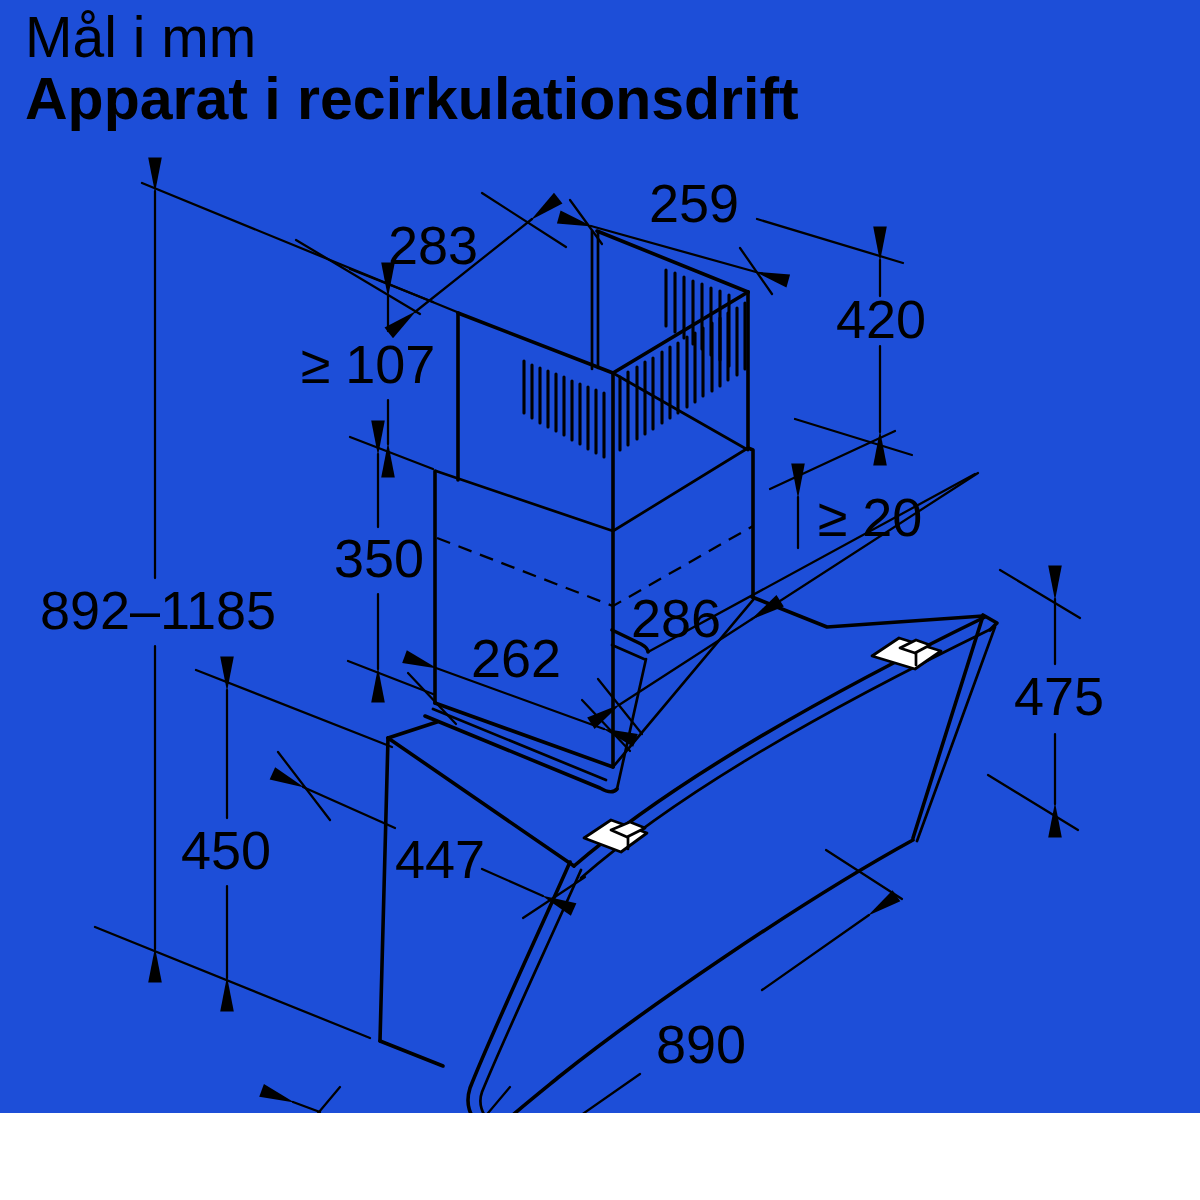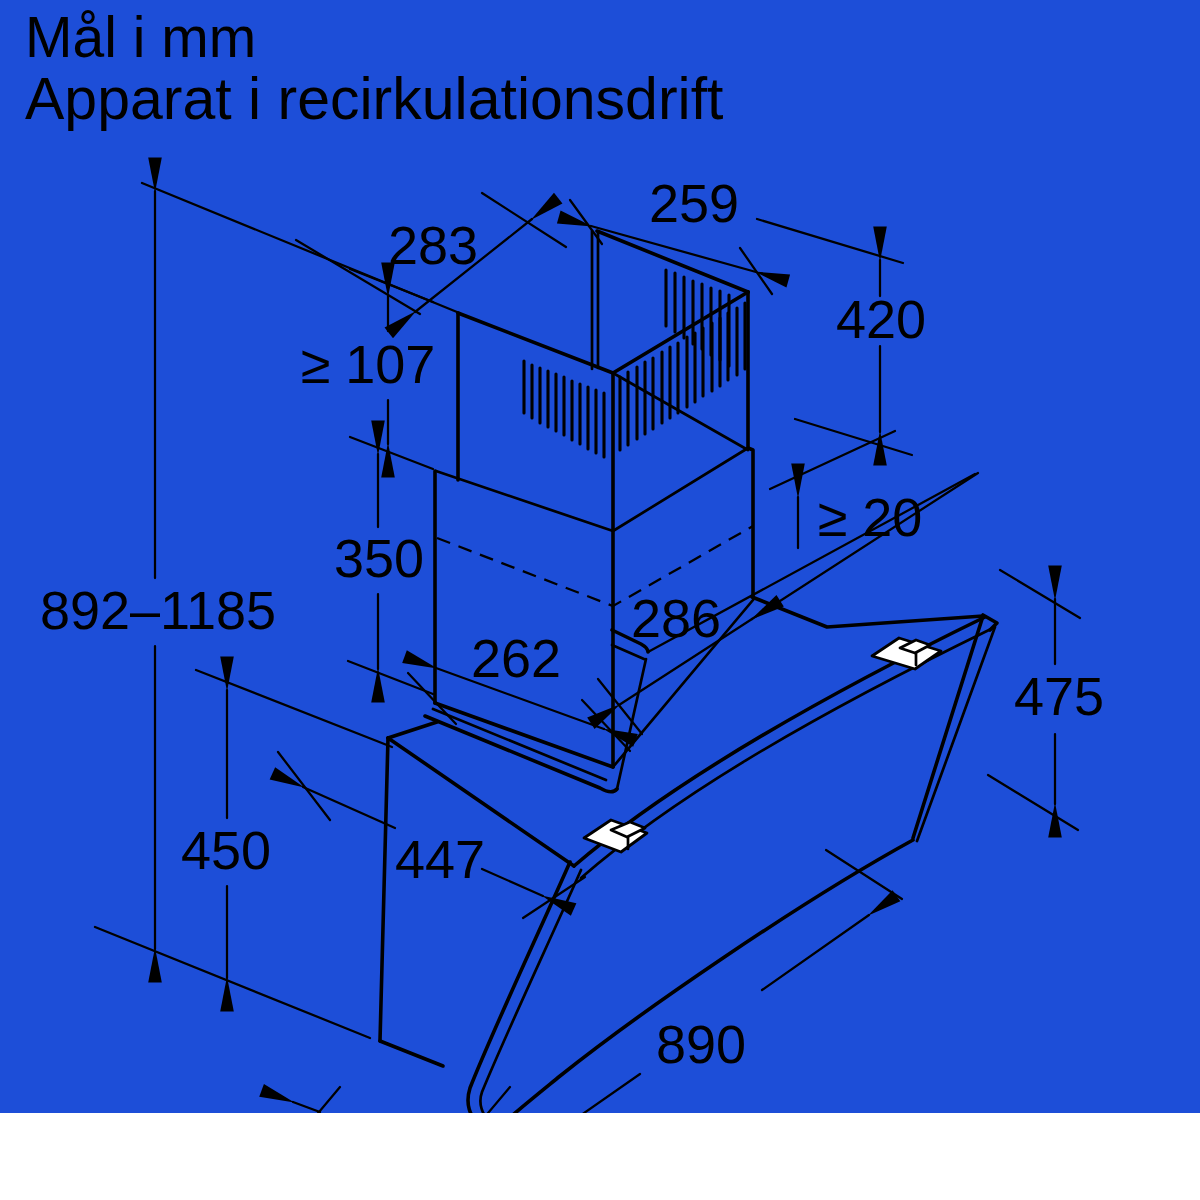--- a/index.html
+++ b/index.html
@@ -1,20 +1,20 @@
 <!DOCTYPE html>
 <html><head>
 <meta charset="utf-8">
 <style>
   html,body{margin:0;padding:0;background:#fff;}
   #page{position:relative;width:1200px;height:1113px;background:#1d4ed8;overflow:hidden;
         font-family:"Liberation Sans", sans-serif;color:#000;}
   #title-block{position:absolute;left:25px;top:8px;line-height:1.04;}
   #title-line1{font-size:57px;font-weight:400;letter-spacing:0px;}
-  #title-line2{font-size:59px;font-weight:400;margin-top:2px;}
+  #title-line2{font-size:59px;font-weight:700;margin-top:2px;}
   svg{position:absolute;left:0;top:0;}
   .outline{fill:none;stroke:#000;stroke-width:3.6;stroke-linecap:round;stroke-linejoin:round;}
   .medium{fill:none;stroke:#000;stroke-width:2.7;stroke-linecap:round;stroke-linejoin:round;}
   .thin{fill:none;stroke:#000;stroke-width:2.25;stroke-linecap:round;}
   .slot{fill:none;stroke:#000;stroke-width:3.1;stroke-linecap:round;}
   .dashedline{fill:none;stroke:#000;stroke-width:2.3;stroke-dasharray:14 9;stroke-linecap:butt;}
   .dimtext{font-family:"Liberation Sans",sans-serif;font-size:54px;fill:#000;
            text-anchor:middle;}
   .clip{fill:#fff;stroke:#000;stroke-width:2.8;stroke-linejoin:round;}
 </style>

